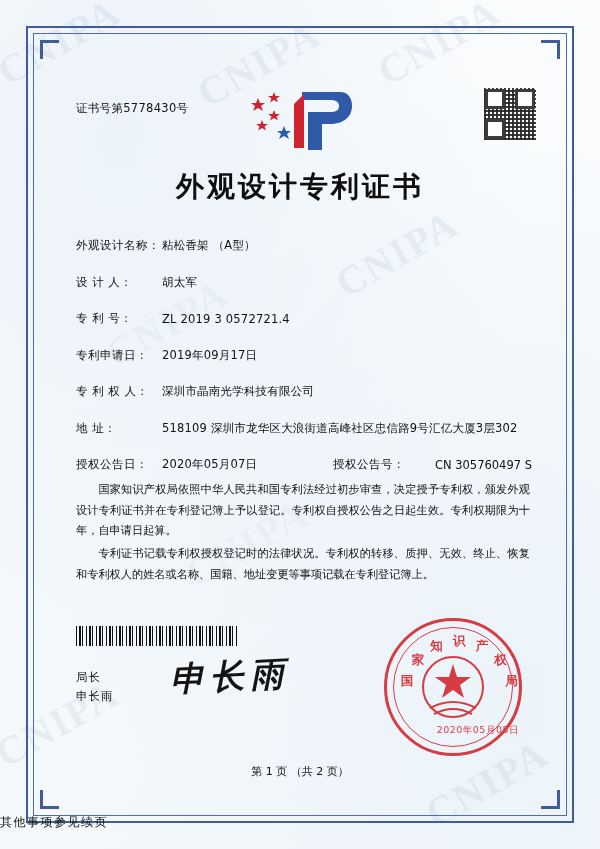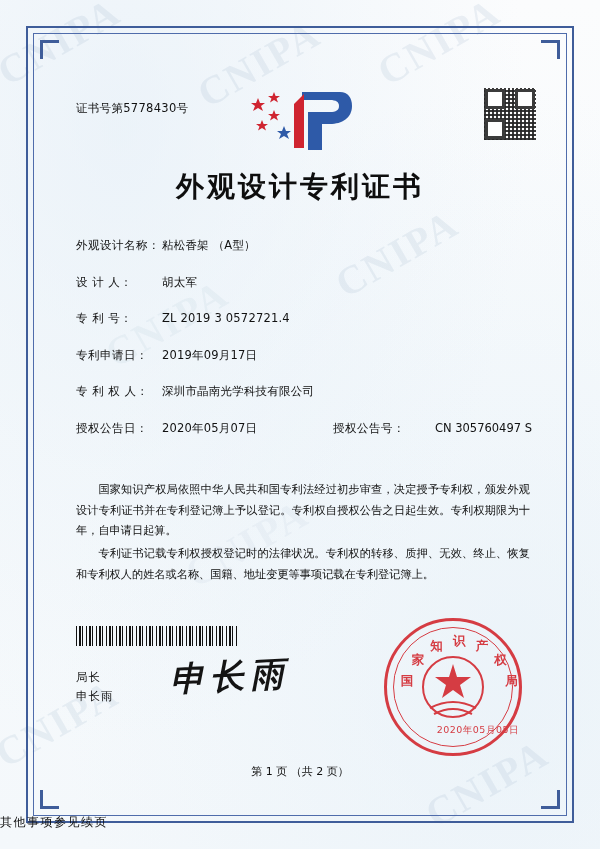--- a/index.html
+++ b/index.html
@@ -130,21 +130,21 @@
     color: #0e0e0e;
   }
 
   
   .fields {
     position: absolute;
     top: 170px; left: 18px; right: 10px;
   }
   .row {
     display: flex;
-    align-items: flex-start;
+    align-items: flex-end;
     margin-bottom: 21.5px;
     font-size: 11.5px;
     color: #111;
   }
   .row .lab {
     width: 86px;
     flex: 0 0 86px;
     letter-spacing: 0.5px;
   }
   .row .val {
@@ -331,20 +331,24 @@
       <div class="row">
         <div class="lab">专利申请日：</div>
         <div class="val">2019年09月17日</div>
       </div>
 
       <div class="row">
         <div class="lab">专 利 权 人：</div>
         <div class="val">深圳市晶南光学科技有限公司</div>
       </div>
 
+      <div class="row">
+        <div class="lab">地      址：</div>
+        <div class="val">518109 深圳市龙华区大浪街道高峰社区忠信路9号汇亿大厦3层302</div>
+      </div>
 
       <div class="row">
         <div class="lab">授权公告日：</div>
         <div class="val">2020年05月07日</div>
         <div class="lab2">授权公告号：</div>
         <div class="val2">CN 305760497 S</div>
       </div>
 
     </div>
 

